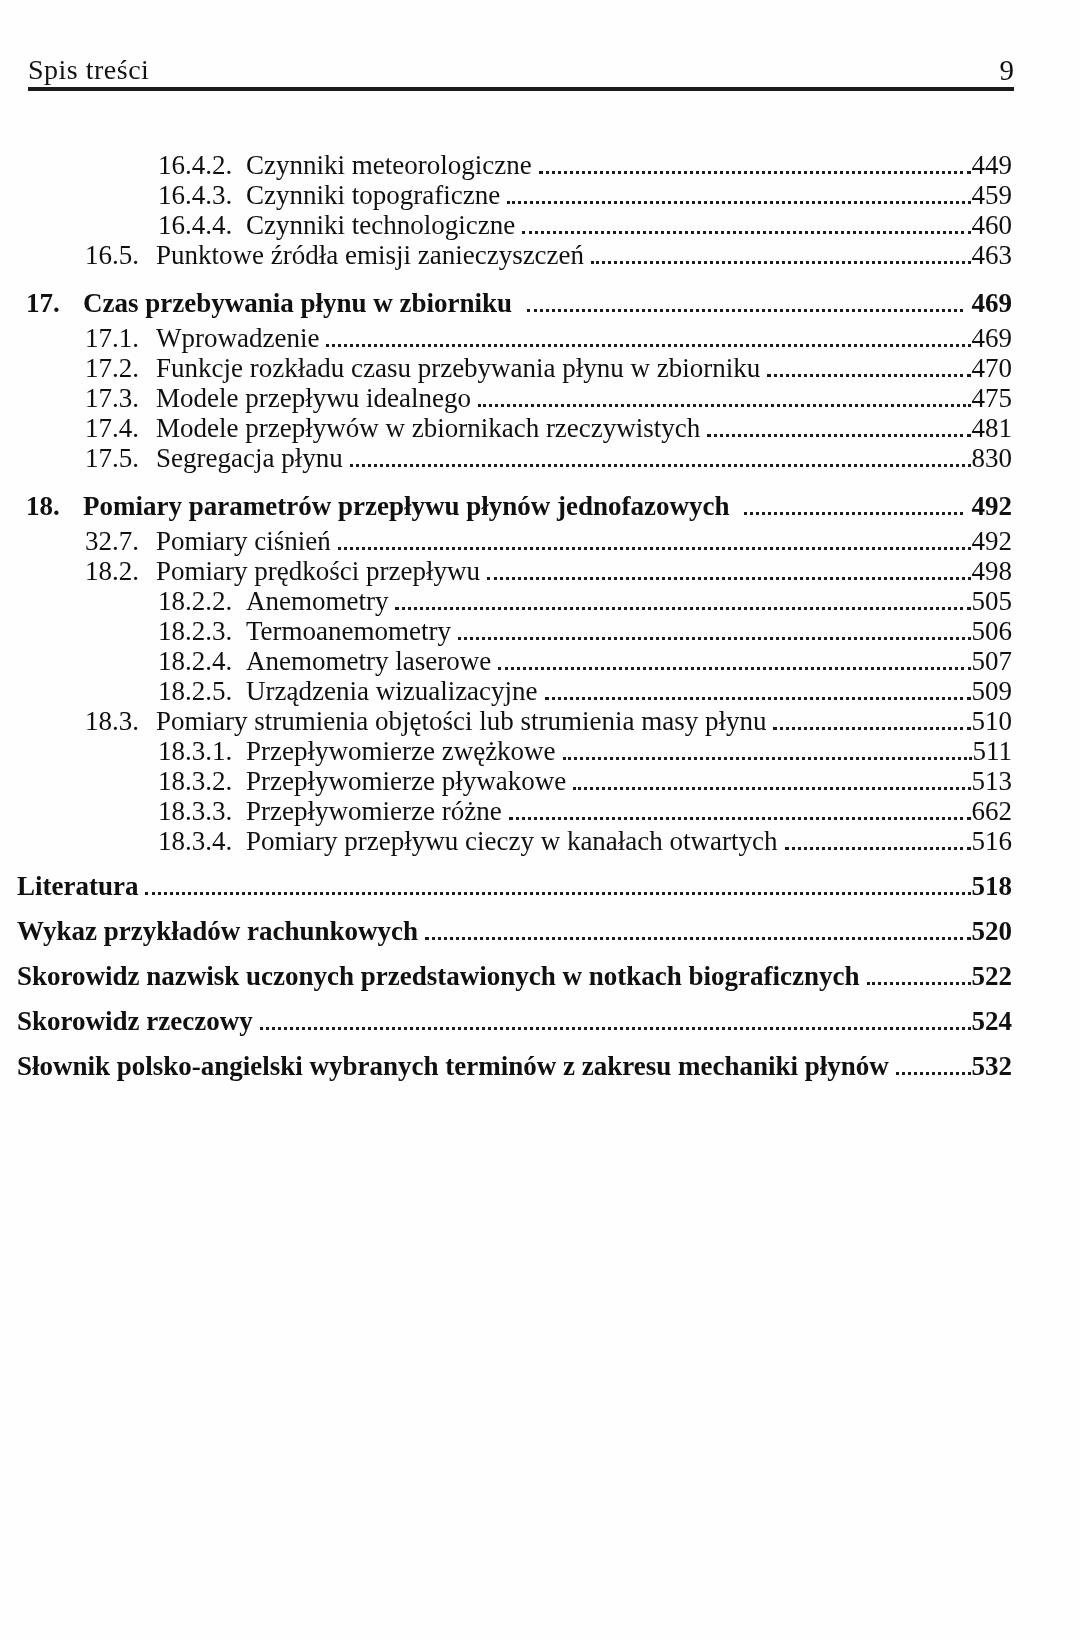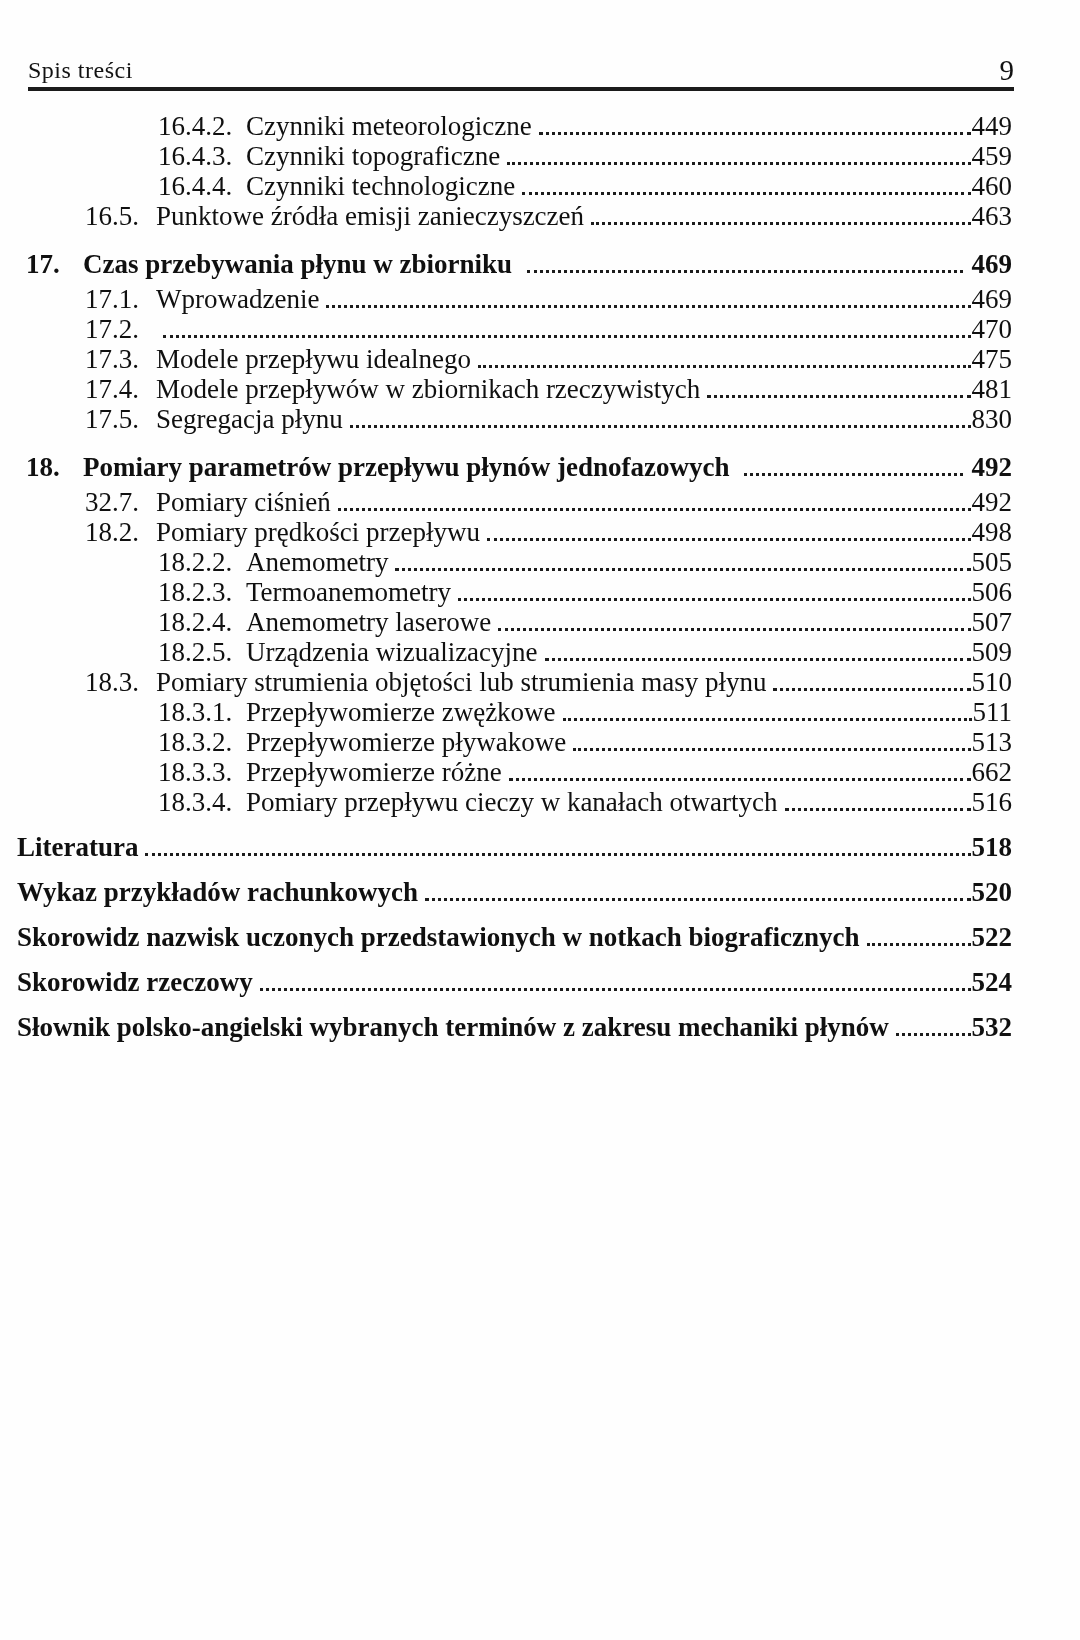--- a/index.html
+++ b/index.html
@@ -18,30 +18,30 @@
   
   .header {
     display: flex;
     justify-content: space-between;
     align-items: flex-end;
     margin: 56px 66px 0 28px;
     border-bottom: 4px solid #1b1b1b;
     padding-bottom: 3px;
   }
   .header-title {
-    font-size: 24px;
+    font-size: 28px;
     line-height: 28px;
     letter-spacing: 0.5px;
   }
   .header-page {
     font-size: 29px;
     line-height: 28px;
   }
   
-  .toc { margin-top: 20px; }
+  .toc { margin-top: 59px; }
   .row {
     display: flex;
     align-items: baseline;
     font-size: 27px;
     line-height: 30px;
     padding-right: 68px;
     color: #101010;
   }
   .row .num { flex: none; }
   .row .title { flex: none; white-space: nowrap; }
@@ -112,20 +112,21 @@
     <span class="page-num">469</span>
   </div>
       <div class="row level2">
     <span class="num">17.1.</span>
     <span class="title">Wprowadzenie</span>
     <span class="leader"></span>
     <span class="page-num">469</span>
   </div>
       <div class="row level2">
     <span class="num">17.2.</span>
+    <span class="title">Funkcje rozkładu czasu przebywania płynu w zbiorniku</span>
     <span class="leader"></span>
     <span class="page-num">470</span>
   </div>
       <div class="row level2">
     <span class="num">17.3.</span>
     <span class="title">Modele przepływu idealnego</span>
     <span class="leader"></span>
     <span class="page-num">475</span>
   </div>
       <div class="row level2">

